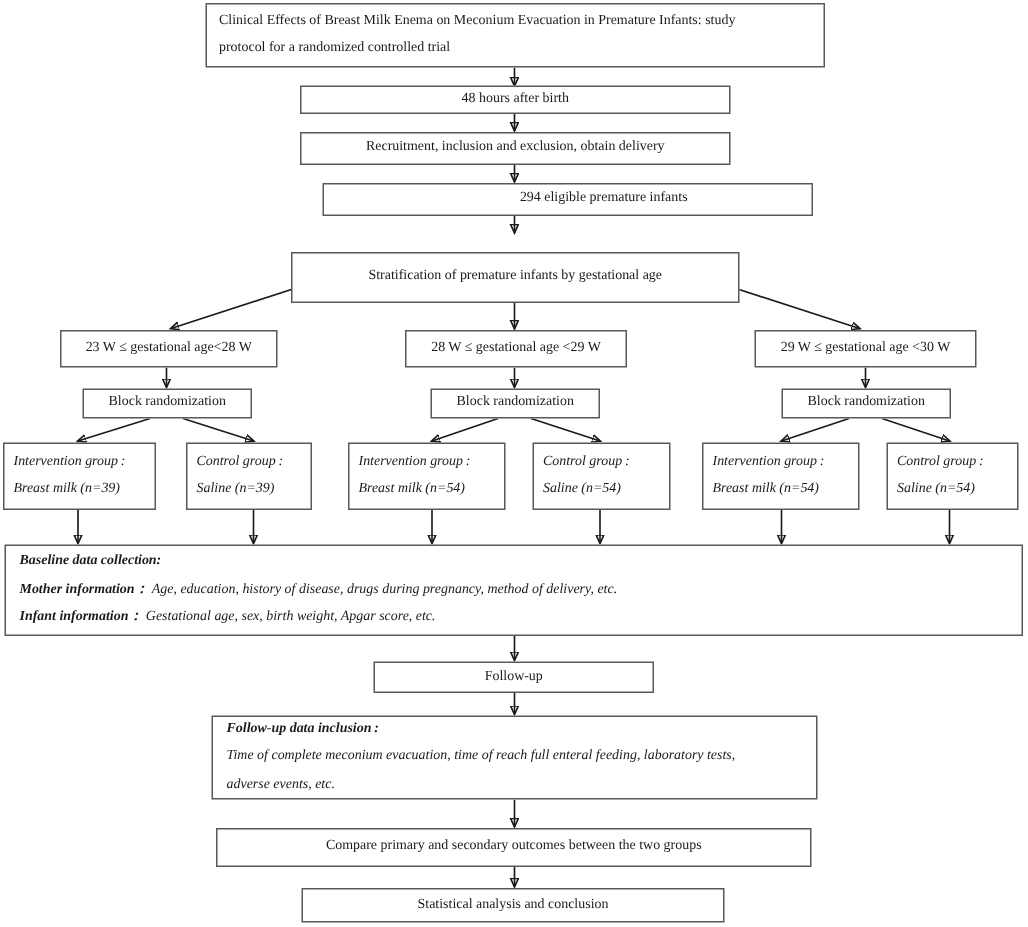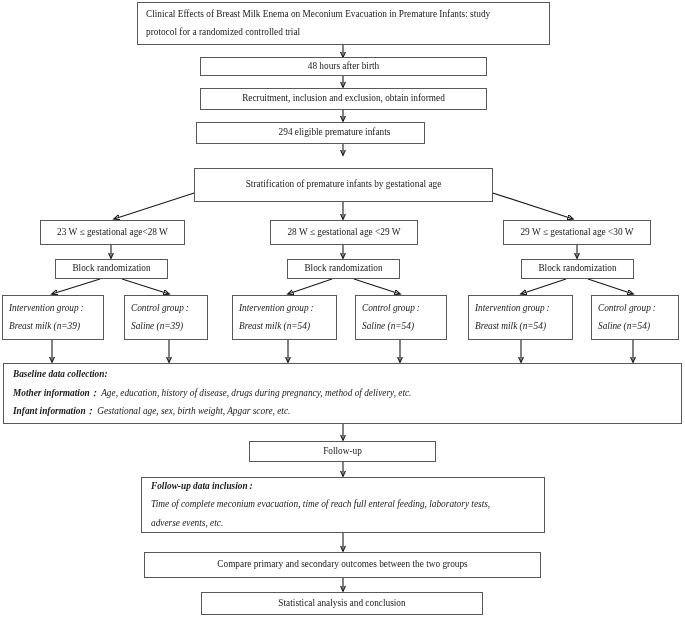--- a/index.html
+++ b/index.html
@@ -124,24 +124,24 @@
   <div class="box title-box" style="left:137px; top:2px; width:413px; height:43px;">
     <span class="ln">Clinical Effects of Breast Milk Enema on Meconium Evacuation in Premature Infants: study</span>
     <span class="ln">protocol for a randomized controlled trial</span>
   </div>
 
   <div class="box center" style="left:200px; top:57px; width:287px; height:19px;">
     <span class="ln">48 hours after birth</span>
   </div>
 
   <div class="box center" style="left:200px; top:88px; width:287px; height:22px;">
-    <span class="ln">Recruitment,  inclusion and exclusion, obtain informed</span>
-  </div>
-
-  <div class="box center" style="left:196px; top:122px; width:229px; height:22px;padding-left:48px;">
+    <span class="ln">Recruitment,  inclusion and exclusion, obtain delivery</span>
+  </div>
+
+  <div class="box center" style="left:215px; top:122px; width:327px; height:22px;padding-left:48px;">
     <span class="ln">294 eligible premature infants</span>
   </div>
 
   <div class="box center" style="left:194px; top:168px; width:299px; height:34px;">
     <span class="ln">Stratification of premature infants by gestational age</span>
   </div>
 
   <div class="box center" style="left:40px; top:220px; width:145px; height:25px;">
     <span class="ln">23 W ≤ gestational age&lt;28 W</span>
   </div>

